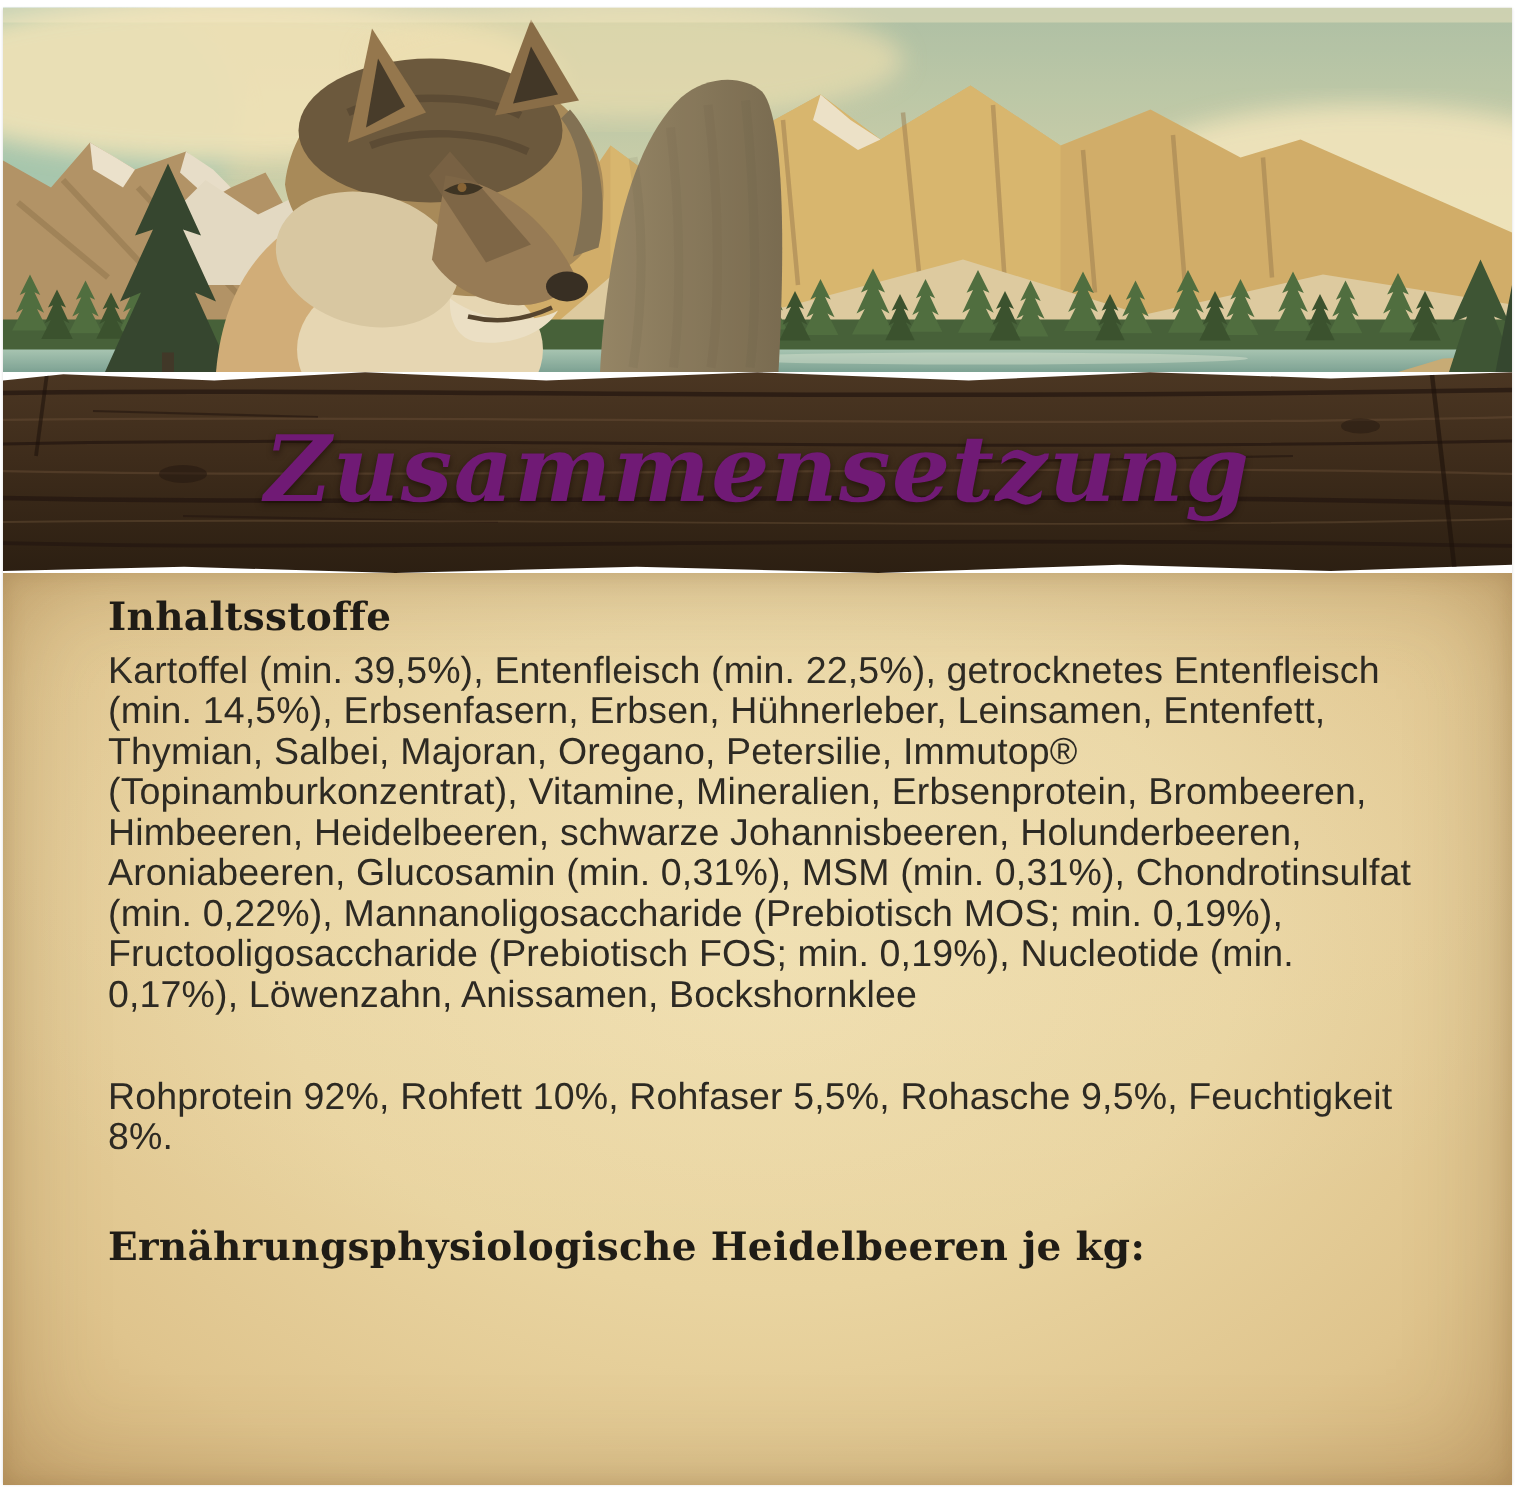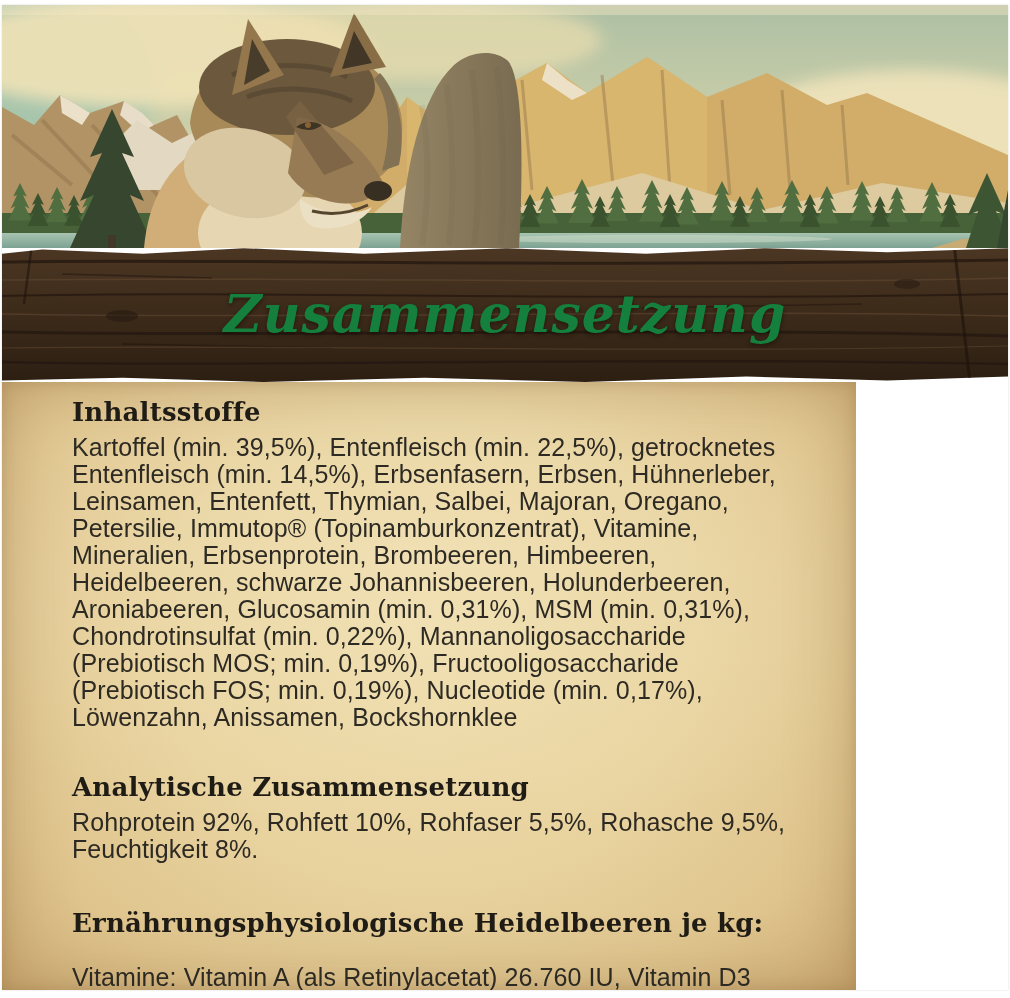--- a/index.html
+++ b/index.html
@@ -24,28 +24,28 @@
   .wood{
     position:absolute;left:0;top:239px;width:1006px;height:138px;
     clip-path:polygon(0 7%,4% 4%,14% 7%,24% 3%,36% 7%,50% 3%,64% 7%,76% 3%,88% 6%,100% 3%,100% 96%,88% 99%,74% 96%,58% 100%,42% 97%,26% 100%,12% 97%,0 99%);
   }
   .wood svg{position:absolute;left:0;top:0;}
   .banner-title{
     position:absolute;left:0;top:0;width:100%;height:100%;
     display:flex;align-items:center;justify-content:center;
     font-family:"DejaVu Serif", serif;
     font-style:italic;font-weight:bold;
-    font-size:52px;letter-spacing:1px;
-    color:#15803d;
+    font-size:61px;letter-spacing:1px;
+    color:#701a75;
     text-shadow:0 2px 4px rgba(20,10,0,.55);
     padding-bottom:6px;
   }
   
   .parchment{
-    position:absolute;left:0;top:377px;width:854px;height:608px;
+    position:absolute;left:0;top:377px;width:1006px;height:608px;
     background:
       radial-gradient(120% 80% at 50% 28%, rgba(255,250,230,.18), rgba(255,250,230,0) 60%),
       radial-gradient(ellipse at 50% 42%, #eedcab 0%, #e9d4a0 45%, #dfc48d 78%, #d2b179 100%);
     box-shadow:inset 0 0 70px rgba(118,82,38,.32), inset 0 0 14px rgba(118,82,38,.22);
     box-sizing:border-box;
     padding:15px 66px 0 70px;
     color:#2d2a23;
   }
   .sec-heading{
     font-family:"DejaVu Serif", serif;
@@ -249,23 +249,21 @@
   </div>
 
   <div class="parchment">
 
     <section>
       <h2 class="sec-heading">Inhaltsstoffe</h2>
       <p class="sec-body">Kartoffel (min. 39,5%), Entenfleisch (min. 22,5%), getrocknetes Entenfleisch (min. 14,5%), Erbsenfasern, Erbsen, Hühnerleber, Leinsamen, Entenfett, Thymian, Salbei, Majoran, Oregano, Petersilie, Immutop® (Topinamburkonzentrat), Vitamine, Mineralien, Erbsenprotein, Brombeeren, Himbeeren, Heidelbeeren, schwarze Johannisbeeren, Holunderbeeren, Aroniabeeren, Glucosamin (min. 0,31%), MSM (min. 0,31%), Chondrotinsulfat (min. 0,22%), Mannanoligosaccharide (Prebiotisch MOS; min. 0,19%), Fructooligosaccharide (Prebiotisch FOS; min. 0,19%), Nucleotide (min. 0,17%), Löwenzahn, Anissamen, Bockshornklee</p>
     </section>
 
     <section class="sec-analysis">
-      <h2 class="sec-heading">Analytische Zusammensetzung</h2>
       <p class="sec-body">Rohprotein 92%, Rohfett 10%, Rohfaser 5,5%, Rohasche 9,5%, Feuchtigkeit 8%.</p>
     </section>
 
     <section class="sec-additives">
       <h2 class="sec-heading">Ernährungsphysiologische Heidelbeeren je kg:</h2>
-      <p class="sec-body">Vitamine: Vitamin A (als Retinylacetat) 26.760 IU, Vitamin D3 (als Cholecalciferol) 1.800 IU, Taurin 1.100 mg; Spurenelemente: Eisen 92,53 mg, Kalziumjodat wasserfrei 1,64 mg, Kupfer 23,78 mg, Mangan 42,55 mg, Zink 166,29 mg, Selen 0,24 mg.</p>
     </section>
 
   </div>
 </div>
 
 </body></html>

